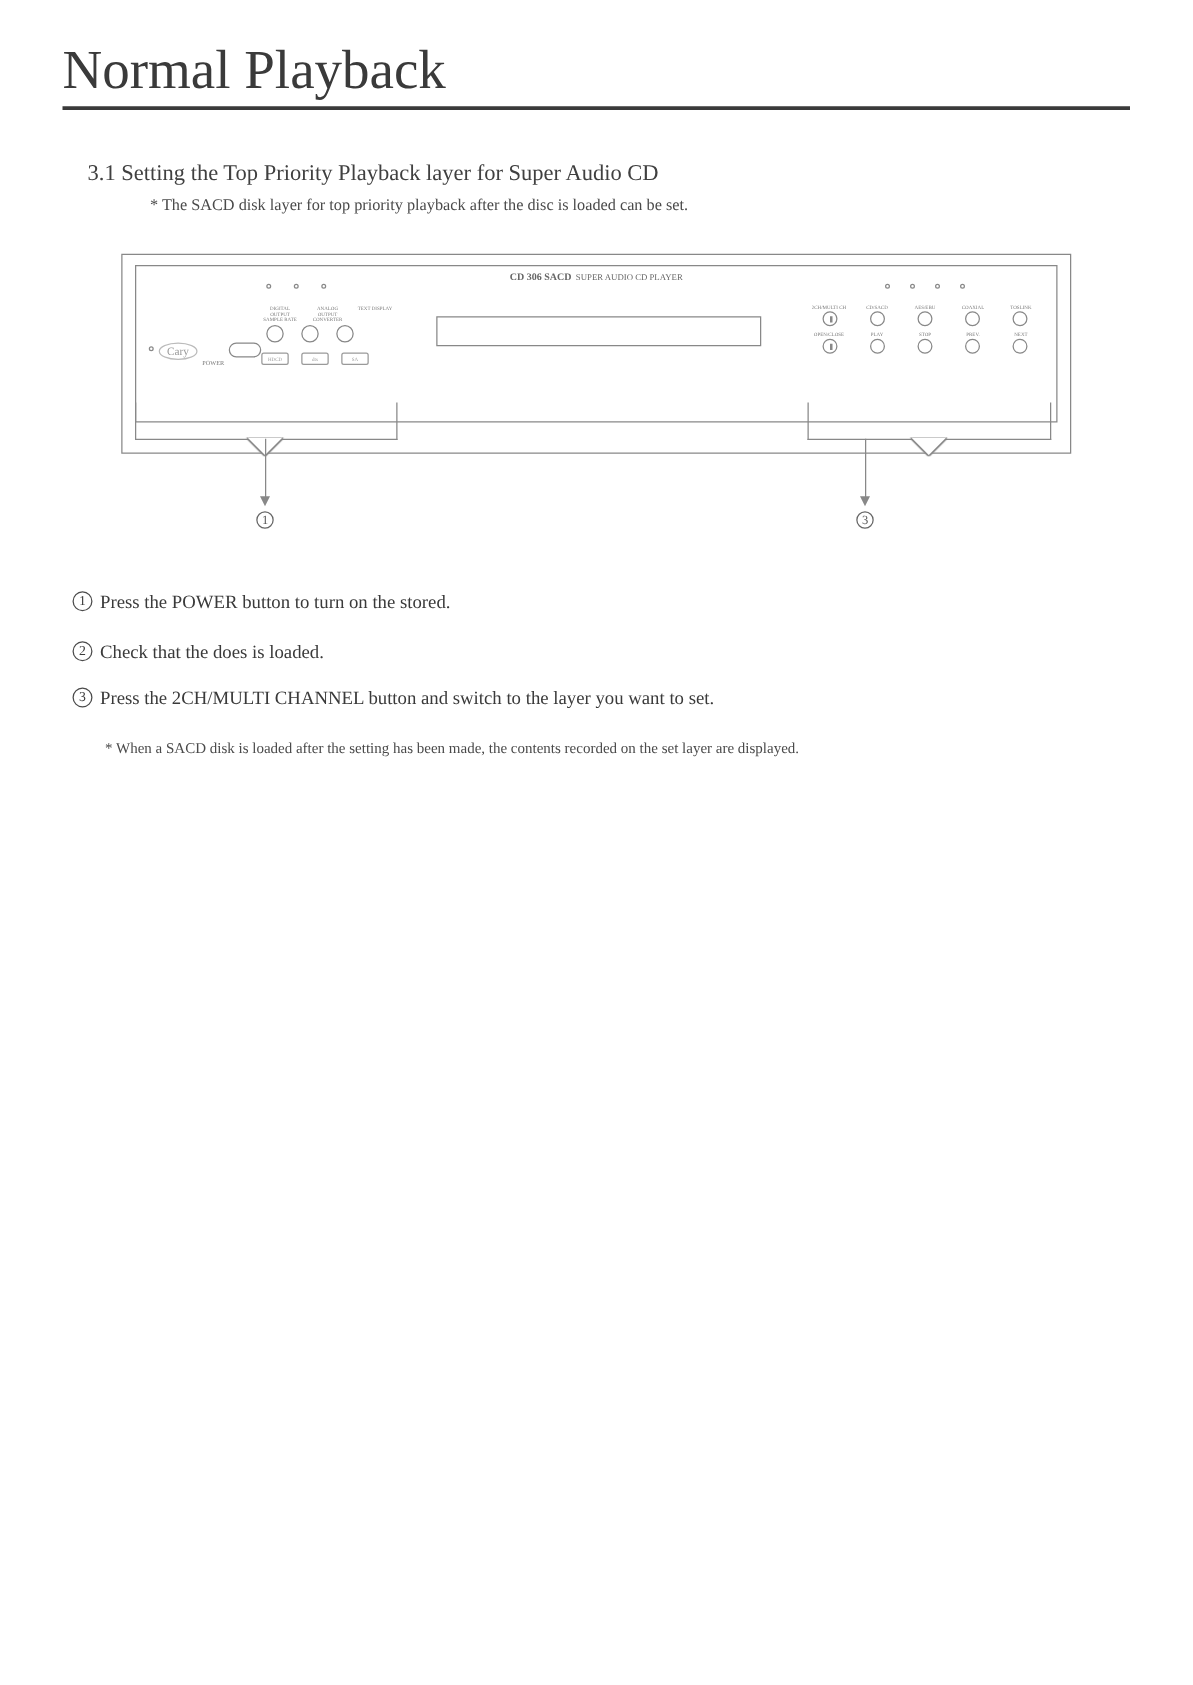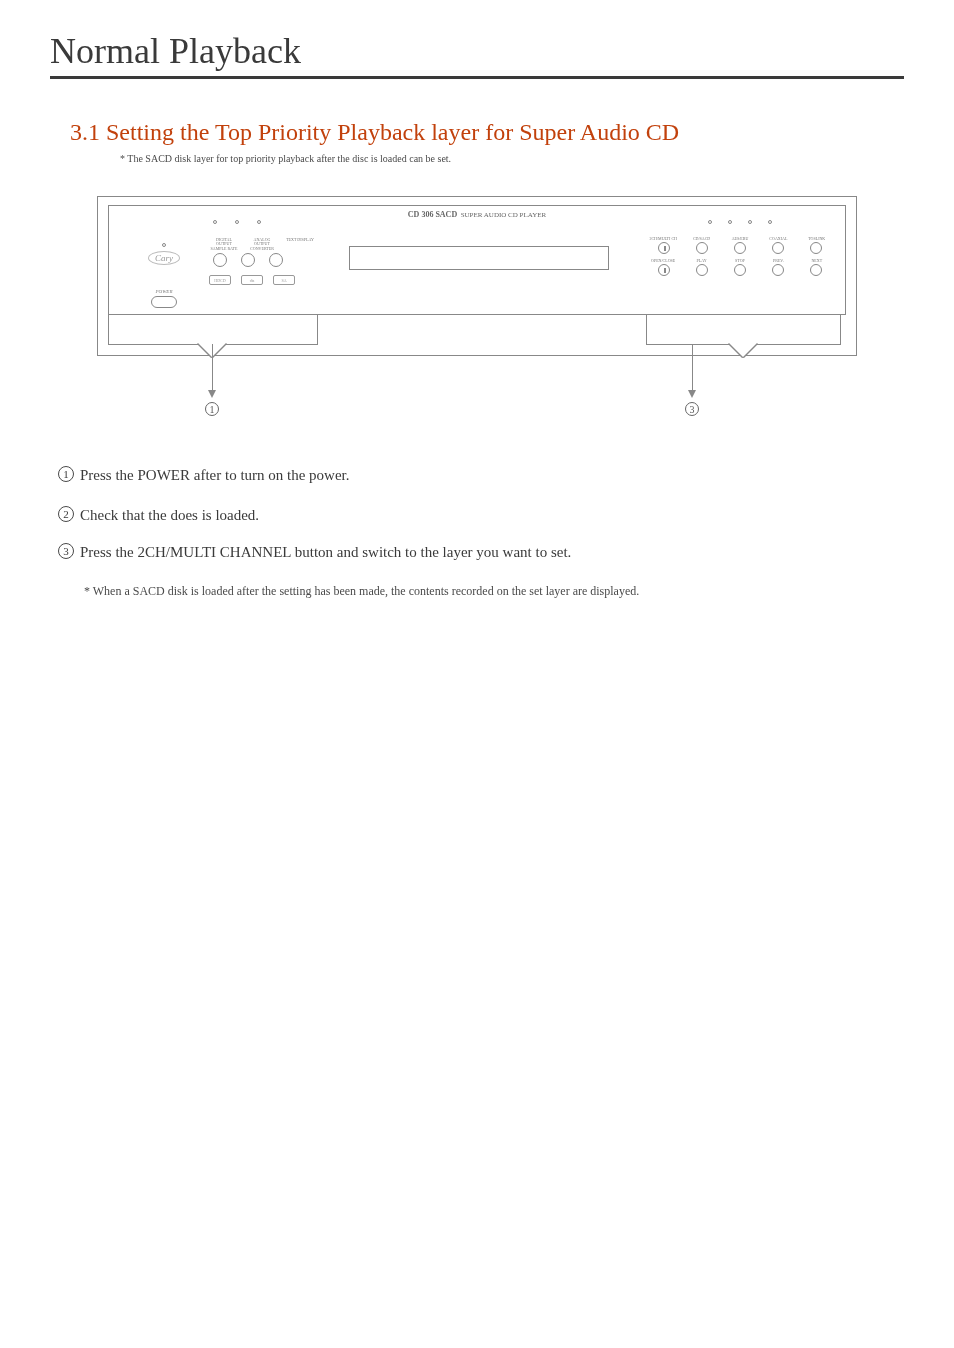--- a/index.html
+++ b/index.html
@@ -8,81 +8,80 @@
       box-sizing: border-box;
     }
     body {
       font-family: Georgia, 'Times New Roman', serif;
       background: #fff;
       color: #4a4a4a;
       padding: 30px 50px;
       width: 954px;
     }
     .page-title {
-      font-size: 36px;
+      font-size: 44px;
       font-weight: normal;
       padding-bottom: 4px;
       border-bottom: 3px solid #3a3a3a;
       margin-bottom: 40px;
       color: #3a3a3a;
     }
     .section-heading {
-      font-size: 24px;
+      font-size: 18px;
       margin-left: 20px;
       margin-bottom: 6px;
-      color: #c2410c;
+      color: #404040;
     }
     .intro-notes {
       margin-left: 70px;
-      font-size: 10px;
+      font-size: 13px;
       line-height: 1.4;
       margin-bottom: 30px;
     }
     .intro-notes .note {
       text-indent: -14px;
       padding-left: 14px;
     }
     .diagram-container {
       margin: 20px auto 40px;
       width: 760px;
     }
     .device-outline {
       border: 1px solid #888;
       padding: 8px 10px 50px;
       position: relative;
       height: 160px;
     }
     .device-inner {
       border: 1px solid #888;
-      height: 110px;
+      height: 126px;
       position: relative;
       display: flex;
       padding: 6px 10px;
     }
     .device-title {
       position: absolute;
       top: 4px;
       left: 50%;
       transform: translateX(-50%);
       font-size: 7px;
       color: #666;
       white-space: nowrap;
     }
     .device-title .main {
       font-size: 8px;
       font-weight: bold;
     }
     .left-section {
       width: 90px;
       display: flex;
-      flex-direction: column;
+      flex-direction: row;
       align-items: center;
-      justify-content: flex-end;
+      justify-content: space-between;
       padding-top: 8px;
-      font-style: italic;
     }
     .tiny-circle {
       width: 4px;
       height: 4px;
       border: 0.5px solid #888;
       border-radius: 50%;
       display: inline-block;
     }
     .logo-placeholder {
       font-size: 9px;
@@ -436,21 +435,21 @@
     <div class="arrow-line arrow-3-stem"></div>
     <div class="arrow-head arrow-3-head"></div>
     <span class="diagram-circle-label dcl-1">1</span>
     <span class="diagram-circle-label dcl-3">3</span>
   </div>
 </div>
 
 <div class="step-list">
   <div class="step">
     <span class="circle-number">1</span>
-    <span class="step-text">Press the POWER after to turn on the power.</span>
+    <span class="step-text">Press the POWER button to turn on the stored.</span>
   </div>
 
   <div>
     <div class="step" style="margin-bottom:4px;">
       <span class="circle-number">2</span>
       <span class="step-text">Check that the does is loaded.</span>
     </div>
   </div>
 
   <div class="step" style="margin-top:18px;">

